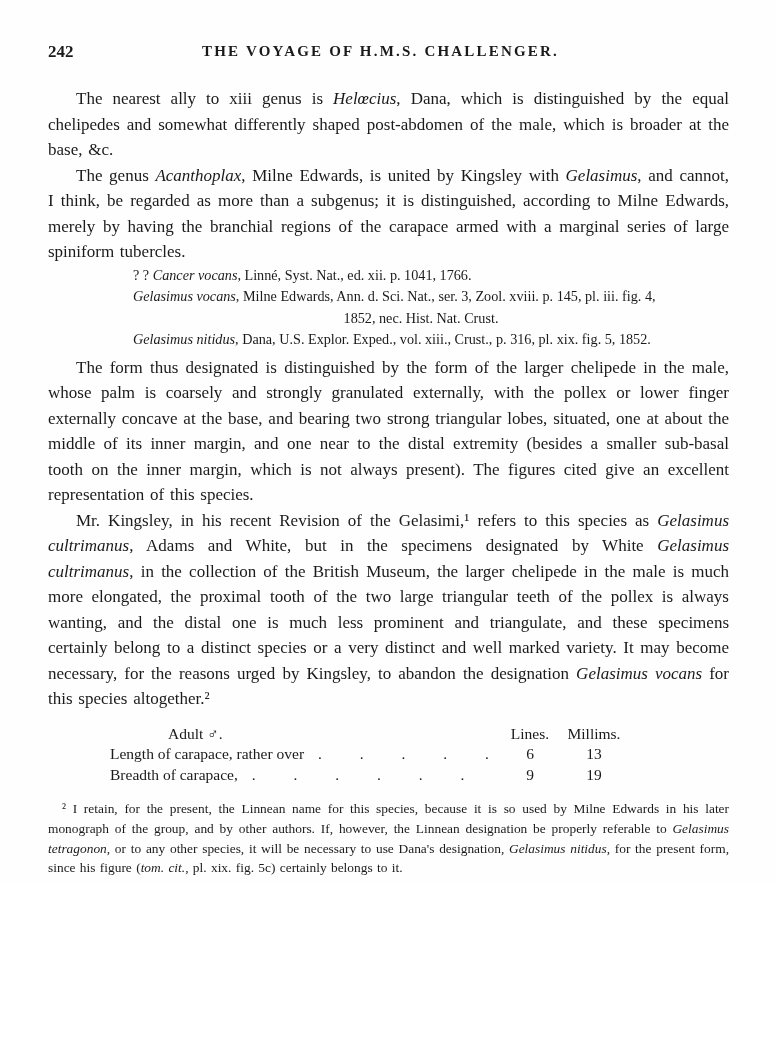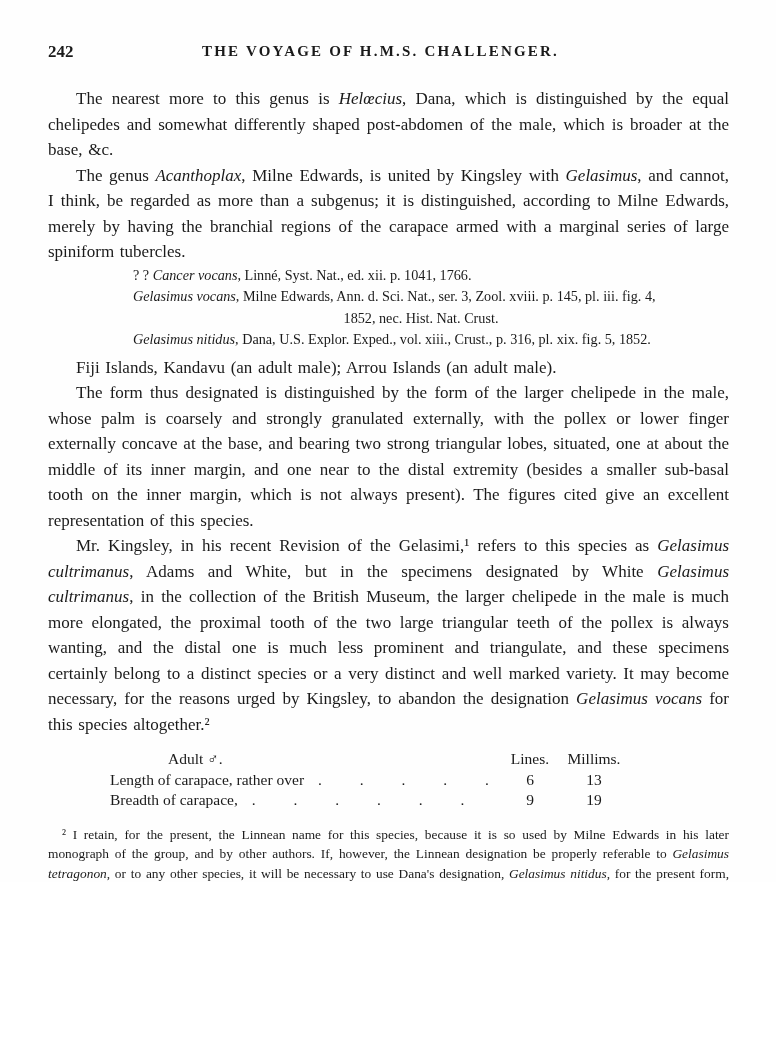--- a/index.html
+++ b/index.html
@@ -105,32 +105,31 @@
 <body>
 
 <div class="page">
   <div class="content">
 
     <header class="header">
       <div class="page-number">242</div>
       <div class="running-title">THE VOYAGE OF H.M.S. CHALLENGER.</div>
     </header>
 
-    <p class="body"><span>The nearest more to this genus is </span><span style="font-style: italic;">Helœcius</span><span>, Dana, which is distinguished by the equal chelipedes and somewhat differently shaped post-abdomen of the male, which is broader at the base, &amp;c.</span></p>
+    <p class="body"><span>The nearest ally to xiii genus is </span><span style="font-style: italic;">Helœcius</span><span>, Dana, which is distinguished by the equal chelipedes and somewhat differently shaped post-abdomen of the male, which is broader at the base, &amp;c.</span></p>
     <p class="body"><span>The genus </span><span style="font-style: italic;">Acanthoplax</span><span>, Milne Edwards, is united by Kingsley with </span><span style="font-style: italic;">Gelasimus</span><span>, and cannot, I think, be regarded as more than a subgenus; it is distinguished, according to Milne Edwards, merely by having the branchial regions of the carapace armed with a marginal series of large spiniform tubercles.</span></p>
 
 
     <div class="synonymy">
       <div class="syn-line"><span>? ? </span><span style="font-style: italic;">Cancer vocans</span><span>, Linné, Syst. Nat., ed. xii. p. 1041, 1766.</span></div>
       <div class="syn-line"><span style="font-style: italic;">Gelasimus vocans</span><span>, Milne Edwards, Ann. d. Sci. Nat., ser. 3, Zool. xviii. p. 145, pl. iii. fig. 4,</span></div>
       <div class="syn-line center"><span>1852, </span><span style="">nec</span><span>. Hist. Nat. Crust.</span></div>
       <div class="syn-line"><span style="font-style: italic;">Gelasimus nitidus</span><span>, Dana, U.S. Explor. Exped., vol. xiii., Crust., p. 316, pl. xix. fig. 5, 1852.</span></div>
     </div>
 
-    <p class="body"><span>Fiji Islands, Kandavu (an adult male); Arrou Islands (an adult male).</span></p>
     <p class="body"><span>The form thus designated is distinguished by the form of the larger chelipede in the male, whose palm is coarsely and strongly granulated externally, with the pollex or lower finger externally concave at the base, and bearing two strong triangular lobes, situated, one at about the middle of its inner margin, and one near to the distal extremity (besides a smaller sub-basal tooth on the inner margin, which is not always present).  The figures cited give an excellent representation of this species.</span></p>
     <p class="body"><span>Mr. Kingsley, in his recent Revision of the Gelasimi,¹ refers to this species as </span><span style="font-style: italic;">Gelasimus cultrimanus</span><span>, Adams and White, but in the specimens designated by White </span><span style="font-style: italic;">Gelasimus cultrimanus</span><span>, in the collection of the British Museum, the larger chelipede in the male is much more elongated, the proximal tooth of the two large triangular teeth of the pollex is always wanting, and the distal one is much less prominent and triangulate, and these specimens certainly belong to a distinct species or a very distinct and well marked variety.  It may become necessary, for the reasons urged by Kingsley, to abandon the designation </span><span style="font-style: italic;">Gelasimus vocans</span><span> for this species altogether.²</span></p>
 
     <div class="meas">
       <div class="m-row">
         <span class="m-caption">Adult ♂.</span>
         <span class="m-fill"></span>
         <span class="m-lines">Lines.</span>
         <span class="m-millims">Millims.</span>
       </div>

